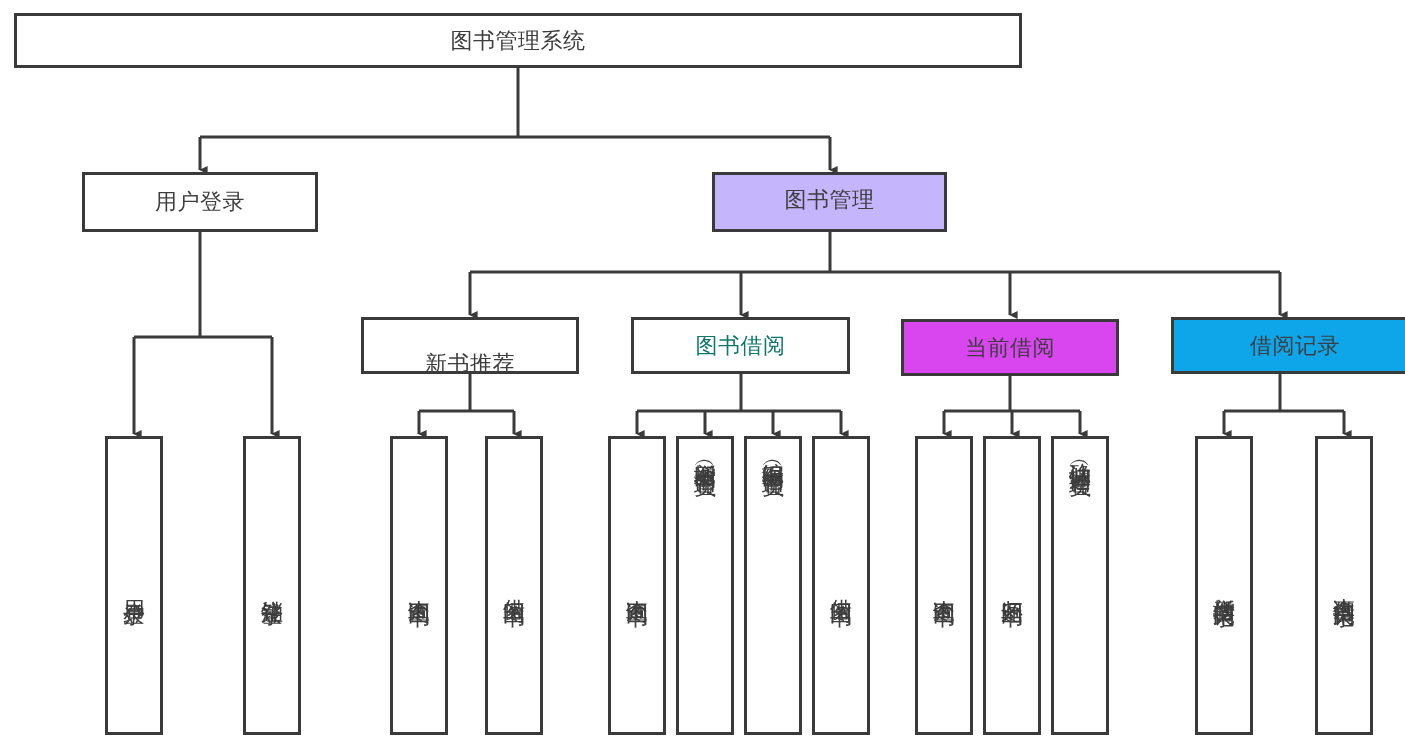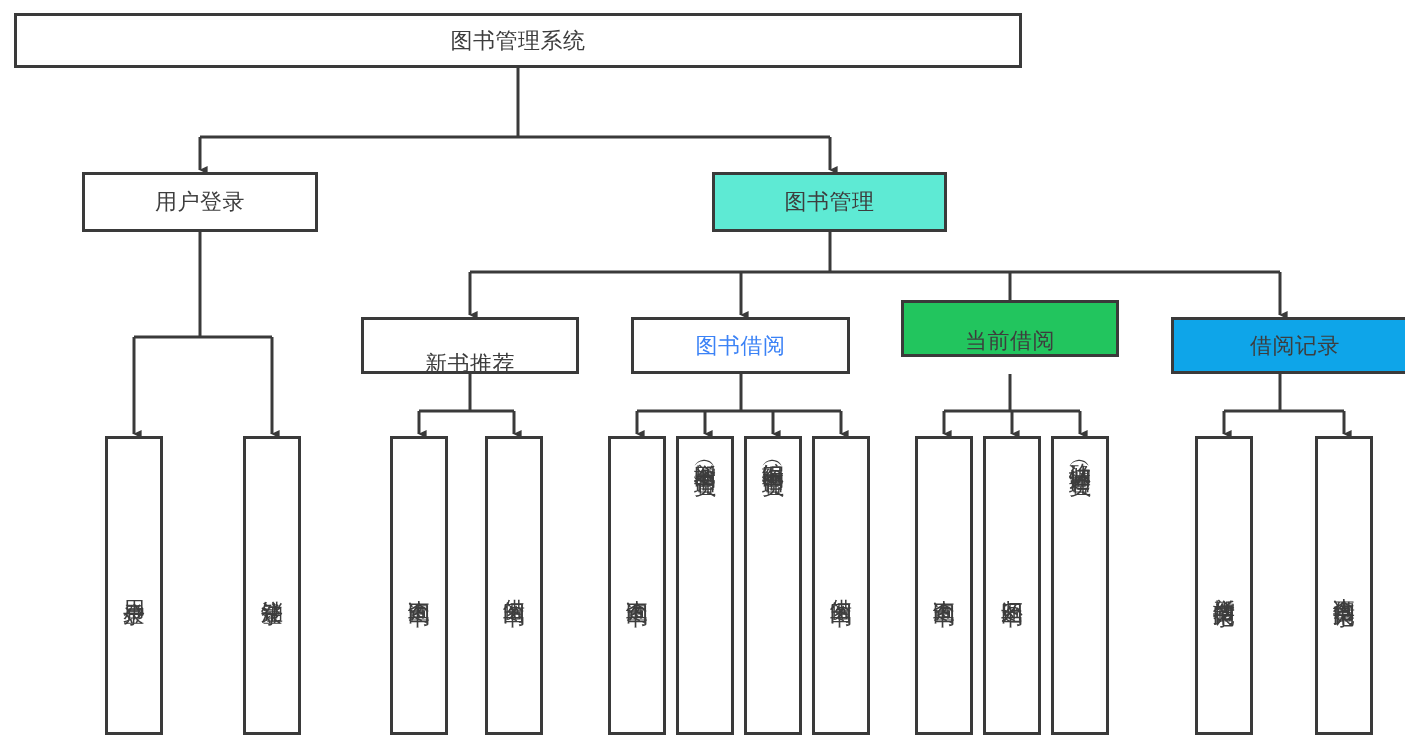--- a/index.html
+++ b/index.html
@@ -118,30 +118,30 @@
         <line x1="1344" y1="411" x2="1344" y2="434" stroke="#3a3a3a" stroke-width="3" marker-end="url(#arrowhead)"></line>
       </g>
   </svg>
   <div id="node-layer">
       <div class="node-box" style="left: 14px; top: 13px; width: 1008px; height: 55px; border-color: rgb(58, 58, 58); background: rgb(255, 255, 255);">
         <span class="node-label" style="color: rgb(61, 61, 61);">图书管理系统</span>
       </div>
       <div class="node-box" style="left: 82px; top: 172px; width: 236px; height: 60px; border-color: rgb(58, 58, 58); background: rgb(255, 255, 255);">
         <span class="node-label" style="color: rgb(61, 61, 61);">用户登录</span>
       </div>
-      <div class="node-box" style="left: 712px; top: 172px; width: 235px; height: 60px; border-color: rgb(58, 58, 58); background: #5eead4;">
+      <div class="node-box" style="left: 712px; top: 172px; width: 235px; height: 60px; border-color: rgb(58, 58, 58); background: #c4b5fd; font-family: Liberation Mono, monospace;">
         <span class="node-label" style="color: rgb(61, 61, 61);">图书管理</span>
       </div>
       <div class="node-box" style="left: 361px; top: 317px; width: 218px; height: 57px; border-color: rgb(58, 58, 58); background: rgb(255, 255, 255);">
         <span class="node-label" style="color: rgb(61, 61, 61); margin-top: 36px;">新书推荐</span>
       </div>
       <div class="node-box" style="left: 631px; top: 317px; width: 219px; height: 57px; border-color: rgb(58, 58, 58); background: rgb(255, 255, 255);">
-        <span class="node-label" style="color: #3b82f6;">图书借阅</span>
+        <span class="node-label" style="color: #0f766e;">图书借阅</span>
       </div>
-      <div class="node-box" style="left: 901px; top: 300px; width: 218px; height: 57px; border-color: rgb(58, 58, 58); background: #22c55e; align-items: flex-end;">
+      <div class="node-box" style="left: 901px; top: 319px; width: 218px; height: 57px; border-color: rgb(58, 58, 58); background: #d946ef;">
         <span class="node-label" style="color: rgb(61, 61, 61);">当前借阅</span>
       </div>
       <div class="node-box" style="left: 1171px; top: 317px; width: 248px; height: 57px; border-color: rgb(58, 58, 58); background: #0ea5e9;">
         <span class="node-label" style="color: rgb(61, 61, 61);">借阅记录</span>
       </div>
       <div class="node-box vertical centered" style="left: 105px; top: 436px; width: 58px; height: 299px; border-color: rgb(58, 58, 58); background: rgb(255, 255, 255);">
         <span class="node-label" style="color: rgb(61, 61, 61);">用户登录</span>
       </div>
       <div class="node-box vertical centered" style="left: 243px; top: 436px; width: 58px; height: 299px; border-color: rgb(58, 58, 58); background: rgb(255, 255, 255);">
         <span class="node-label" style="color: rgb(61, 61, 61);">注销登录</span>

